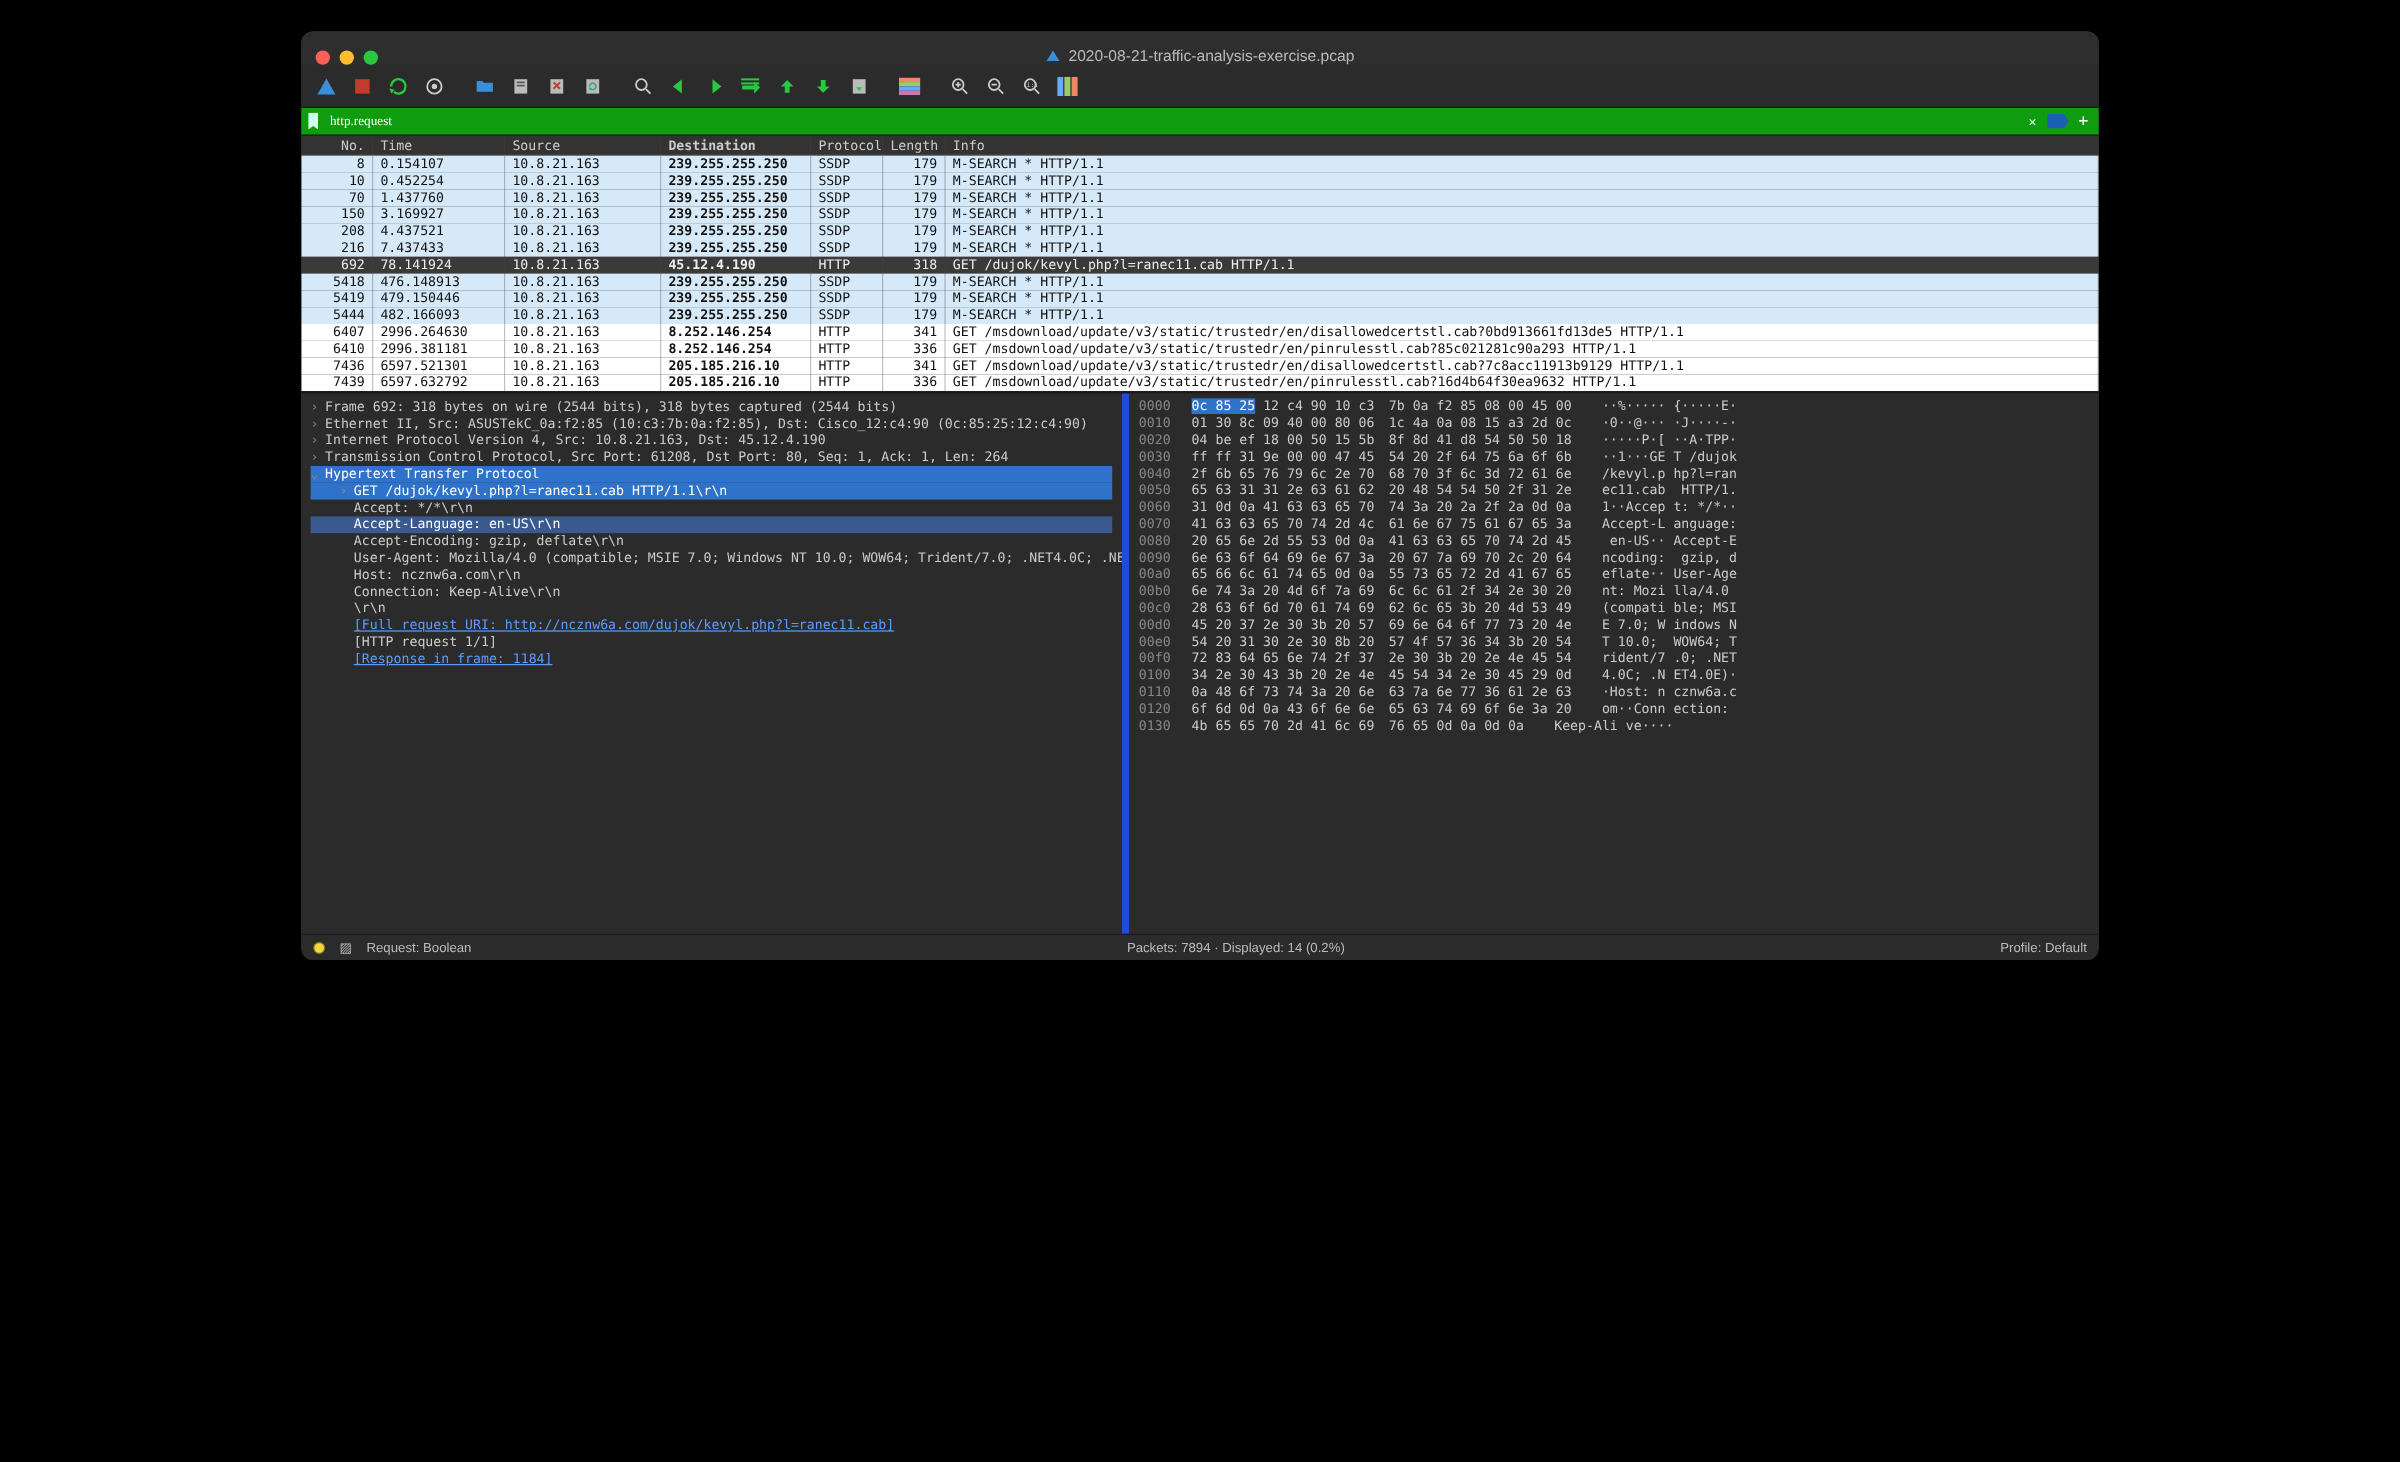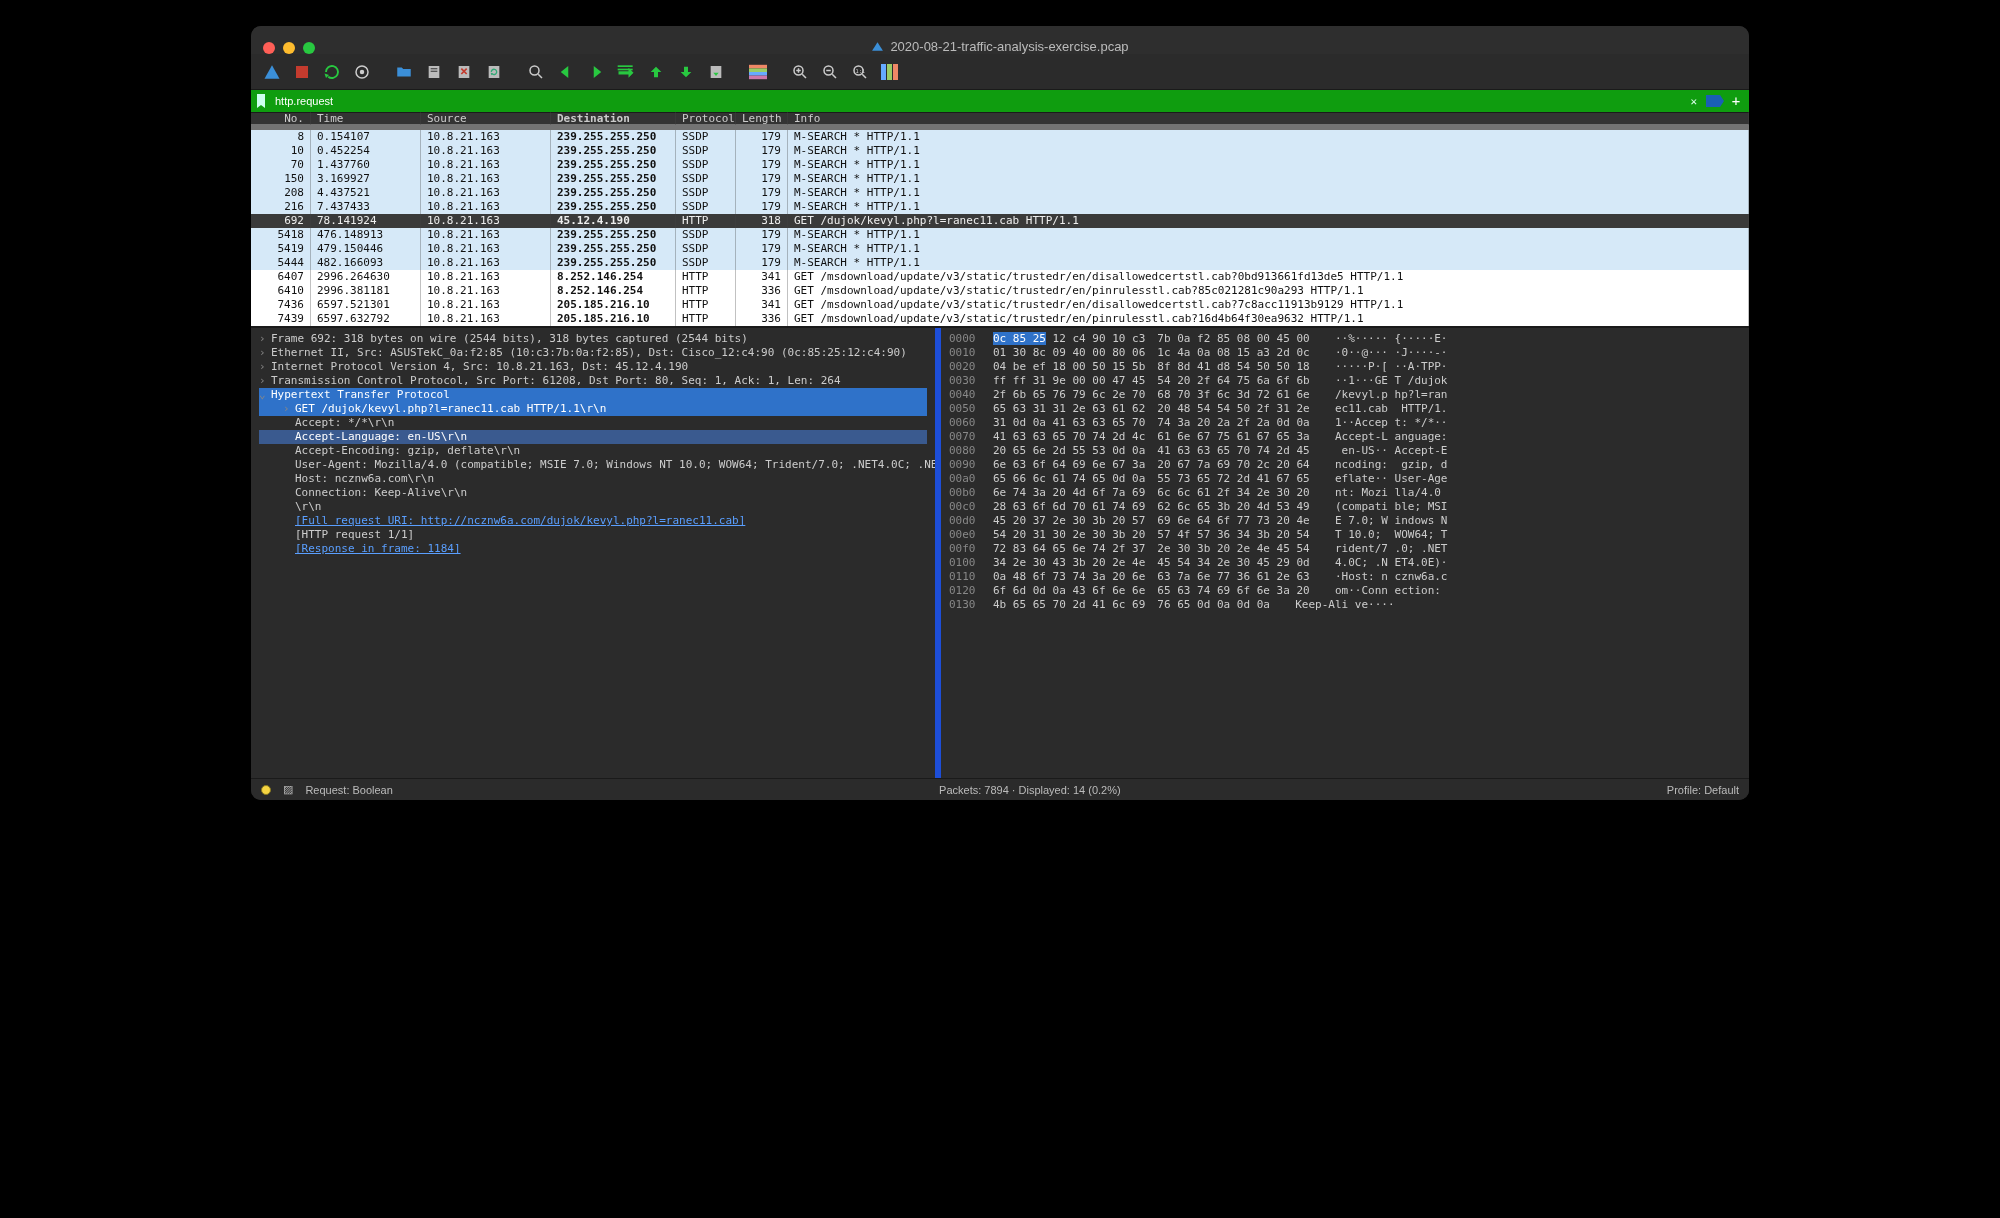--- a/index.html
+++ b/index.html
@@ -58,31 +58,31 @@
 }
 .sep { width: 8px; }
 .filter-bar {
   height: 22px; background: #0f9d0f; color: #fff;
   display: flex; align-items: center; padding: 0 4px;
   position: relative;
 }
 .filter-icon { width:16px; margin-right:4px; color:#cfe; display:flex; }
 .filter-input {
   flex: 1; background: transparent; border: none; outline: none;
-  color: #fff; font-family: Liberation Sans, sans-serif; font-size: 11px;
+  color: #fff; font-family: Liberation Serif, serif; font-size: 11px;
 }
 .filter-x { padding: 0 6px; cursor: pointer; color: #dfe; font-weight: bold; }
 .filter-bm { width:24px; display:flex;align-items:center;justify-content:center;cursor:pointer;}
 .filter-plus { width:18px; display:flex;align-items:center;justify-content:center;cursor:pointer;font-size:14px;}
 
 
 .packet-list { font-size: 11px; }
 .packet-header {
   display: flex; background: #333; color: #ccc;
-  border-top: 1px solid #1a1a1a; border-bottom: 6px solid #737373;
+  border-top: 1px solid #1a1a1a; border-bottom: 1px solid #737373;
   height: 18px; align-items: center;
 }
 .packet-header div, .packet-row div {
   padding: 0 6px; border-right: 1px solid #44444455;
   white-space: nowrap; overflow: hidden;
 }
 .col-no { width: 60px; text-align: right; }
 .col-time { width: 110px; }
 .col-src { width: 130px; }
 .col-dst { width: 125px; font-weight: bold; }
@@ -552,21 +552,21 @@
           </div>
           <div class="hex-row">
             <div class="hex-col-off">00d0</div>
             <div class="hex-col1">45 20 37 2e 30 3b 20 57</div>
             <div class="hex-col2">69 6e 64 6f 77 73 20 4e</div>
             <div class="hex-ascii1">  E 7.0; W</div>
             <div class="hex-ascii2"> indows N</div>
           </div>
           <div class="hex-row">
             <div class="hex-col-off">00e0</div>
-            <div class="hex-col1">54 20 31 30 2e 30 3b 20</div>
+            <div class="hex-col1">54 20 31 30 2e 30 8b 20</div>
             <div class="hex-col2">57 4f 57 36 34 3b 20 54</div>
             <div class="hex-ascii1">  T 10.0; </div>
             <div class="hex-ascii2"> WOW64; T</div>
           </div>
           <div class="hex-row">
             <div class="hex-col-off">00f0</div>
             <div class="hex-col1">72 83 64 65 6e 74 2f 37</div>
             <div class="hex-col2">2e 30 3b 20 2e 4e 45 54</div>
             <div class="hex-ascii1">  rident/7</div>
             <div class="hex-ascii2"> .0; .NET</div>

